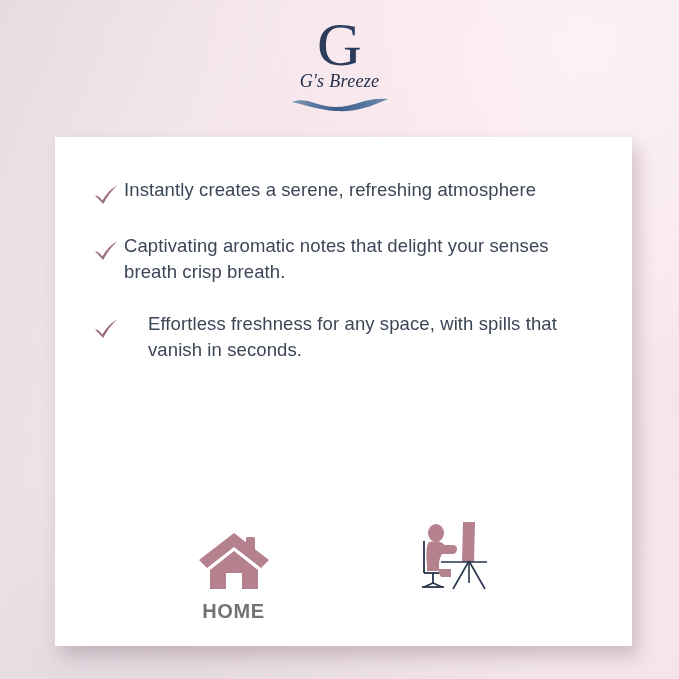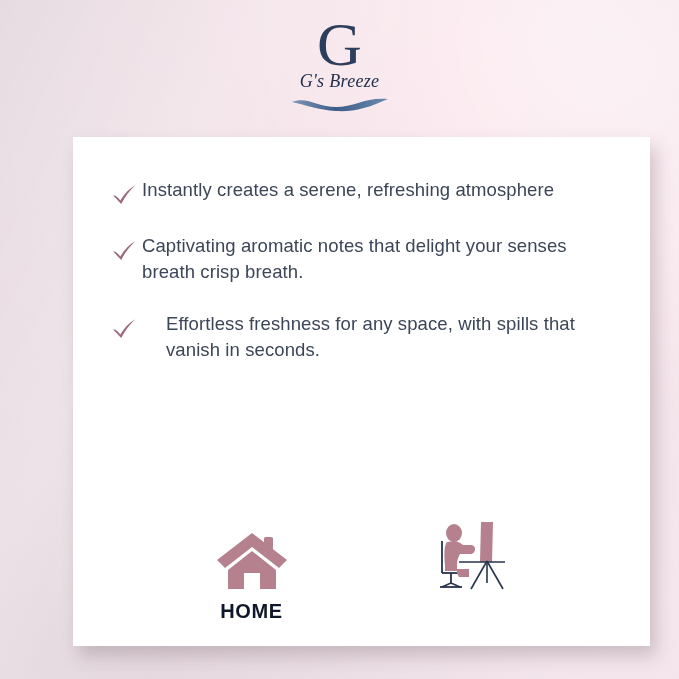--- a/index.html
+++ b/index.html
@@ -65,21 +65,21 @@
   .logo-swoosh {
     display: block;
     margin: 1px auto 0 auto;
     width: 100px;
     height: 18px;
   }
 
   
   #card {
     position: absolute;
-    left: 73px;
+    left: 55px;
     top: 137px;
     width: 577px;
     height: 509px;
     background: #ffffff;
     box-shadow: 6px 10px 16px rgba(120,95,110,0.30);
   }
 
   
   #bullets {
     position: absolute;
@@ -128,21 +128,21 @@
     height: 76px;
     display: flex;
     align-items: flex-end;
     justify-content: center;
   }
   .usage-label {
     font-family: "Liberation Sans", sans-serif;
     font-weight: bold;
     font-size: 20px;
     letter-spacing: 0.6px;
-    color: #0f172a;
+    color: #737373;
     margin-top: 9px;
   }
 </style>
 </head>
 <body>
 
 <div id="bg"></div>
 <div id="bg-sheen"></div>
 
 <div id="logo">

